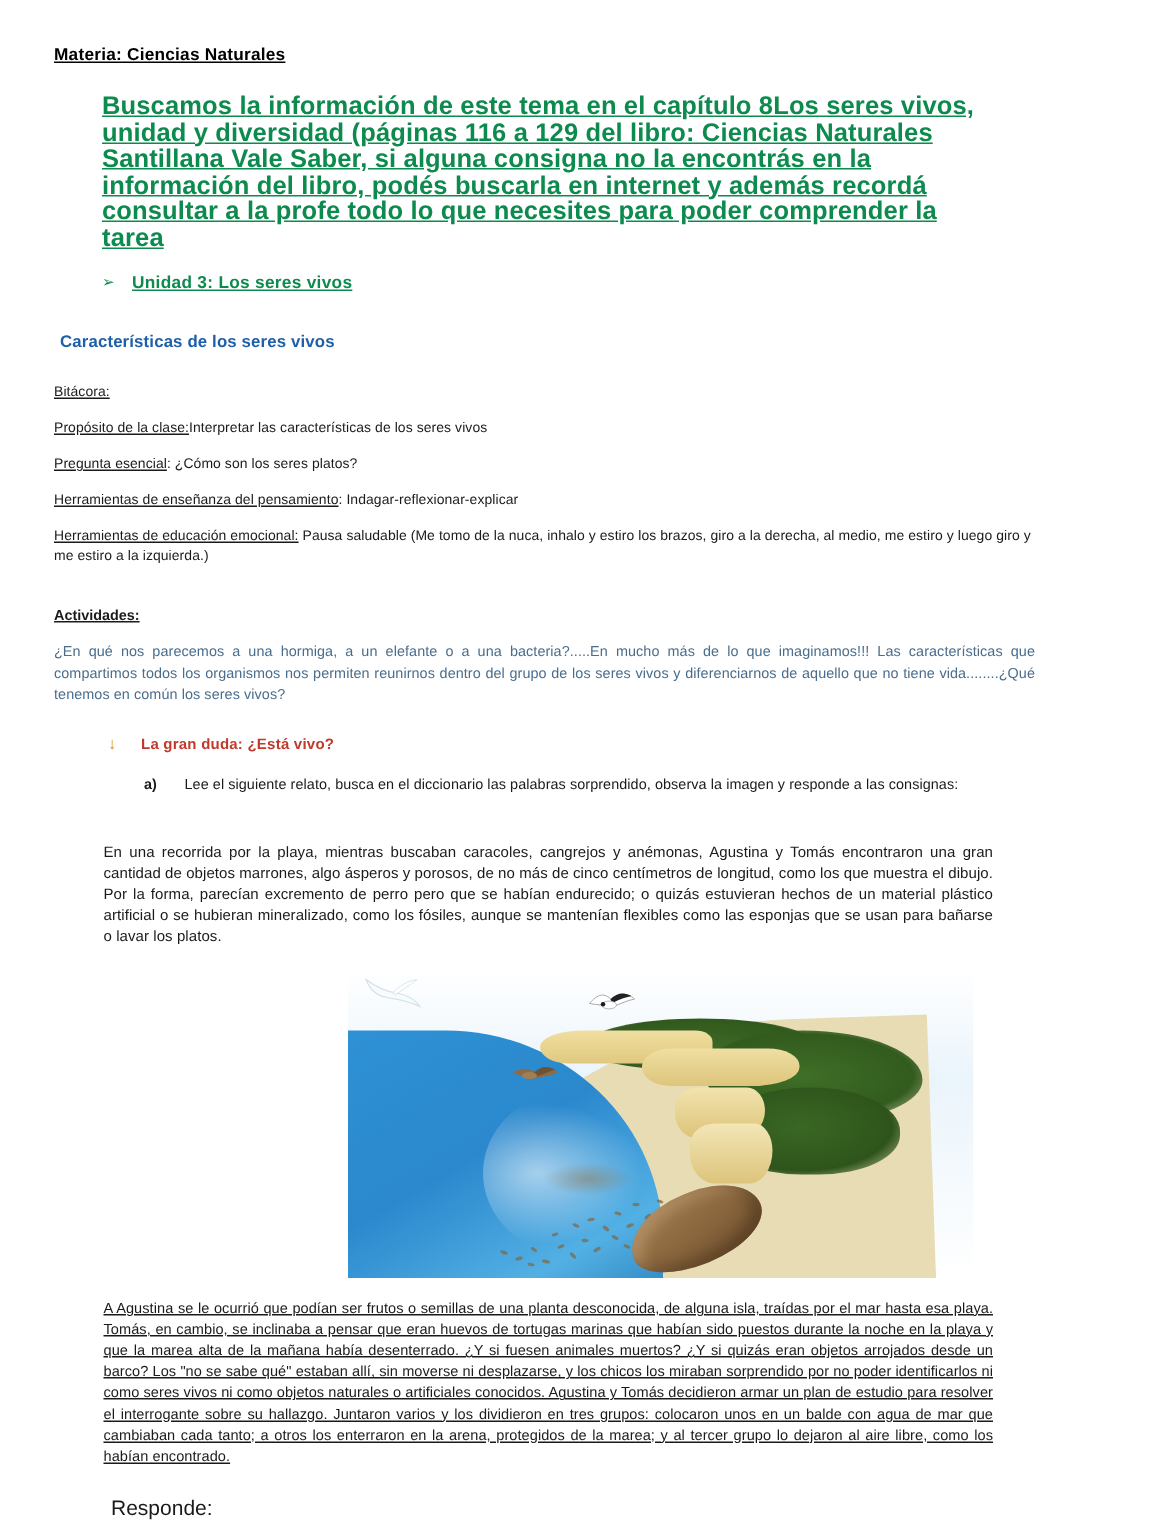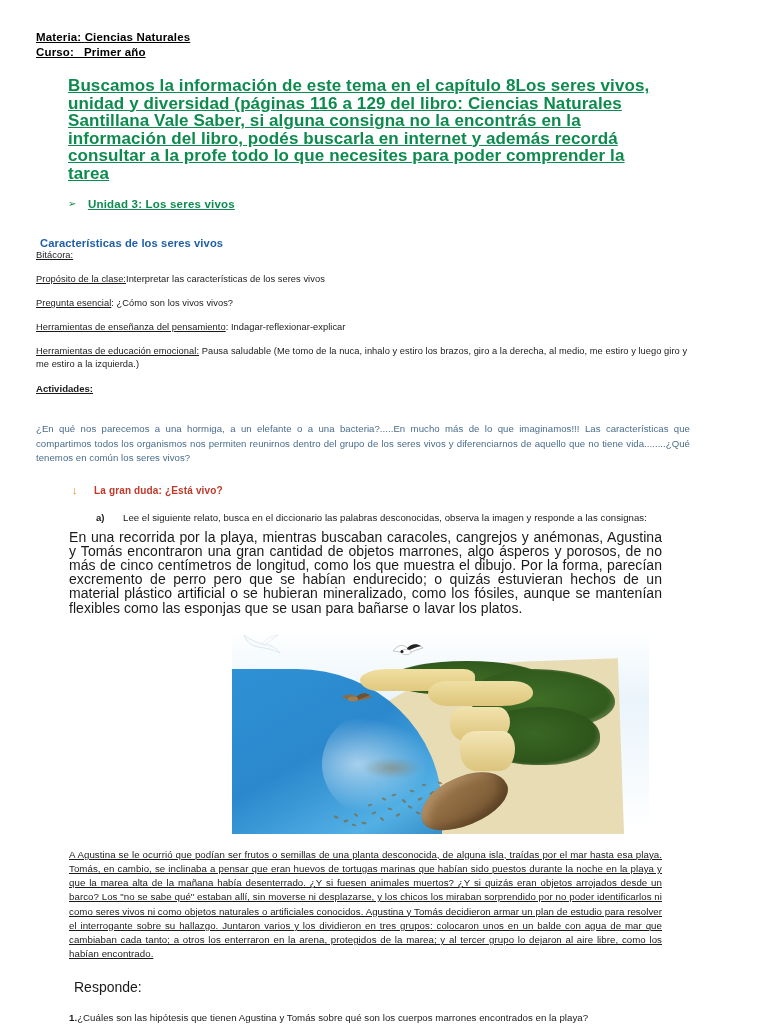--- a/index.html
+++ b/index.html
@@ -75,44 +75,44 @@
   .sec-title {
     margin-top: 25px;
     padding-left: 4px;
     color: #1f5fa8;
     font-weight: bold;
     font-size: 11.2px;
     letter-spacing: 0.1px;
   }
 
   
-  .bit-block { }
+  .bit-block { margin-top: 21px; }
   .bit-row {
     font-size: 9.3px;
     line-height: 13px;
     color: #1a1a1a;
     margin-bottom: 11px;
     letter-spacing: 0.05px;
     max-width: 700px;
   }
   .bit-row .lab-l {
     font-weight: normal;
     text-decoration: underline;
   }
 
   
   .act-title {
+    margin-top: 28px;
+    font-size: 9.6px;
+    font-weight: bold;
+    text-decoration: underline;
+    color: #1a1a1a;
+  }
+  .act-para {
     margin-top: 12px;
-    font-size: 9.6px;
-    font-weight: bold;
-    text-decoration: underline;
-    color: #1a1a1a;
-  }
-  .act-para {
-    margin-top: 28px;
     color: #4a6d8c;
     font-size: 9.6px;
     line-height: 14.5px;
     text-align: justify;
     max-width: 700px;
     letter-spacing: 0.05px;
   }
 
   
   .duda-row {
@@ -158,24 +158,24 @@
     line-height: 14px;
     color: #1a1a1a;
     text-align: justify;
     flex: 1 1 auto;
     max-width: 615px;
     letter-spacing: 0.05px;
   }
 
   
   .narr {
-    margin-top: 5px;
+    margin-top: 31px;
     padding-left: 33px;
     padding-right: 28px;
-    font-size: 14px;
+    font-size: 10px;
     line-height: 14.2px;
     color: #1a1a1a;
     text-align: justify;
     letter-spacing: 0.05px;
   }
   .narr2 {
     margin-top: 14px;
     padding-left: 33px;
     padding-right: 28px;
     font-size: 9.7px;
@@ -308,24 +308,20 @@
 </style>
 </head>
 <body>
 
 <div class="page">
 
   <div class="hdr-line">
     <span class="u"><span>Materia:</span>
     <span>Ciencias Naturales</span></span>
   </div>
-  <div class="hdr-line">
-    <span class="u"><span>Curso:</span>&nbsp;&nbsp;
-    <span>Primer año</span></span>
-  </div>
 
   <div class="intro-wrap">
     <div class="intro">Buscamos la información de este tema en el capítulo 8Los seres vivos, unidad y diversidad (páginas 116 a 129 del libro: Ciencias Naturales Santillana Vale Saber, si alguna consigna no la encontrás en la información del libro, podés buscarla en internet y además recordá consultar a la profe todo lo que necesites para poder comprender la tarea</div>
   </div>
 
   <div class="unidad-row">
     <span class="unidad-bullet">➢</span>
     <span class="unidad-text">Unidad 3: Los seres vivos</span>
   </div>
 
@@ -334,21 +330,21 @@
   <div class="bit-block">
     <div class="bit-row">
       <span class="lab-l">Bitácora:</span>
     </div>
 
     <div class="bit-row">
       <span class="lab-l">Propósito de la clase:</span><span>Interpretar las características de los seres vivos</span>
     </div>
 
     <div class="bit-row">
-      <span class="lab-l">Pregunta esencial</span><span>: ¿Cómo son los vivos vivos?</span>
+      <span class="lab-l">Pregunta esencial</span><span>: ¿Cómo son los seres platos?</span>
     </div>
 
     <div class="bit-row">
       <span class="lab-l">Herramientas de enseñanza del pensamiento</span><span>: Indagar-reflexionar-explicar</span>
     </div>
 
     <div class="bit-row">
       <span class="lab-l">Herramientas de educación emocional:</span><span> Pausa saludable (Me tomo de la nuca, inhalo y estiro los brazos, giro a la derecha, al medio, me estiro y luego giro y me estiro a la izquierda.)</span>
     </div>
 
@@ -357,21 +353,21 @@
   <div class="act-title">Actividades:</div>
   <div class="act-para">¿En qué nos parecemos a una hormiga, a un elefante o a una bacteria?.....En mucho más de lo que imaginamos!!! Las características que compartimos todos los organismos nos permiten reunirnos dentro del grupo de los seres vivos y diferenciarnos de aquello que no tiene vida........¿Qué tenemos en común los seres vivos?</div>
 
   <div class="duda-row">
     <span class="duda-bullet">↓</span>
     <span class="duda-text">La gran duda: ¿Está vivo?</span>
   </div>
 
   <div class="item-row">
     <span class="item-marker">a)</span>
-    <span class="item-text">Lee el siguiente relato, busca en el diccionario las palabras desconocidas, observa la imagen y responde a las consignas:</span>
+    <span class="item-text">Lee el siguiente relato, busca en el diccionario las palabras sorprendido, observa la imagen y responde a las consignas:</span>
   </div>
 
   <div class="narr">En una recorrida por la playa, mientras buscaban caracoles, cangrejos y anémonas, Agustina y Tomás encontraron una gran cantidad de objetos marrones, algo ásperos y porosos, de no más de cinco centímetros de longitud, como los que muestra el dibujo. Por la forma, parecían excremento de perro pero que se habían endurecido; o quizás estuvieran hechos de un material plástico artificial o se hubieran mineralizado, como los fósiles, aunque se mantenían flexibles como las esponjas que se usan para bañarse o lavar los platos.</div>
 
   <div class="illus-wrap">
     <div class="illus">
       <div class="sky"></div>
       <div class="sea-curve"></div>
       <div class="sea-water"></div>
       <div class="foam"></div>

